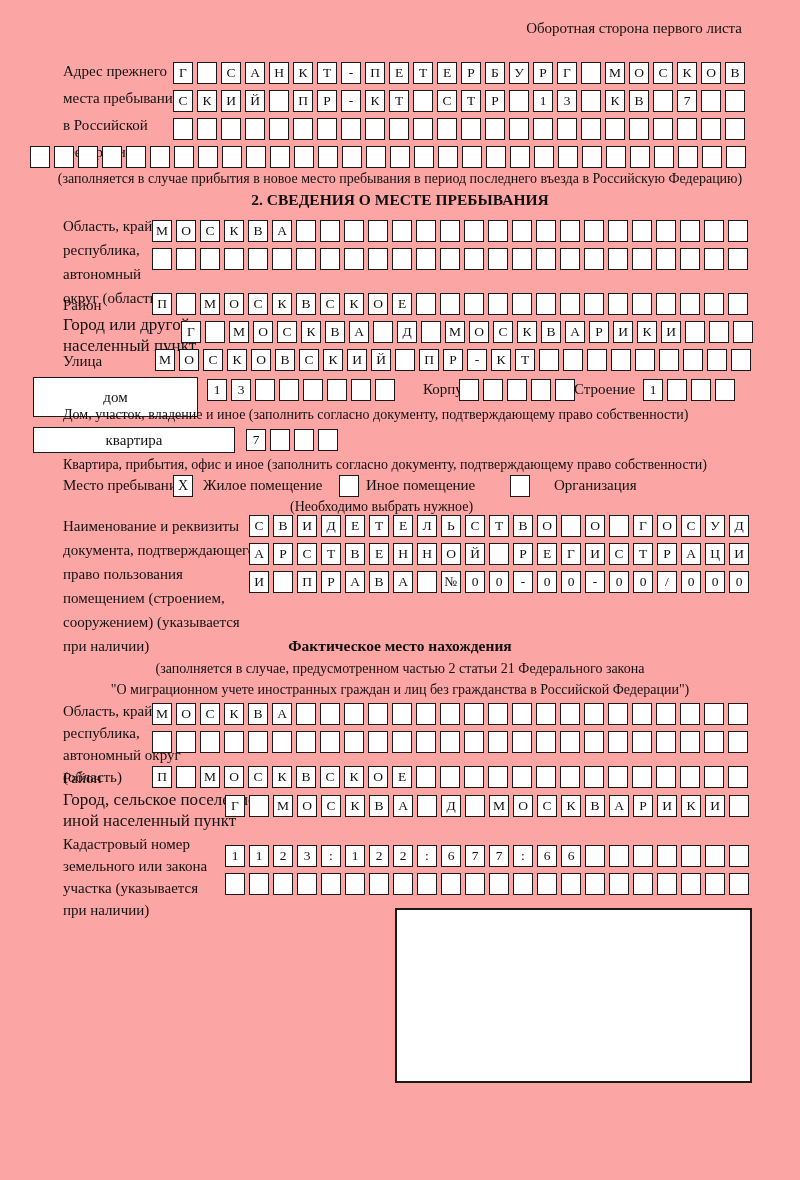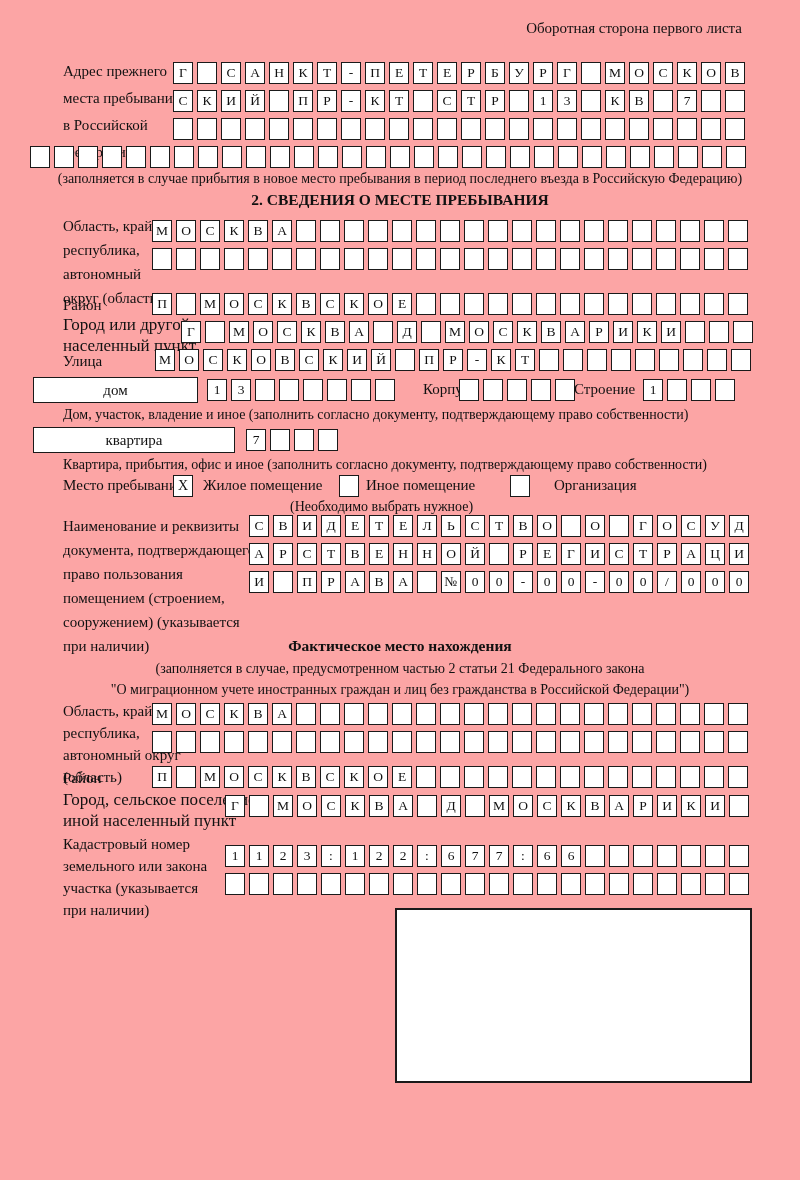--- a/index.html
+++ b/index.html
@@ -298,21 +298,21 @@
       <div class="cell"></div>
       <div class="cell"></div>
       <div class="cell"></div>
       <div class="cell"></div>
       <div class="cell"></div>
       <div class="cell"></div>
       <div class="cell"></div>
       <div class="cell"></div>
     </div>
 
-  <div class="abs widebox" style="left:33px;top:377px;width:165px;height:26px;">
+  <div class="abs widebox" style="left:33px;top:377px;width:165px;height:40px;">
     <span>дом</span>
   </div>
   <div class="abs cellrow" style="left:207px;top:379px;">
       <div class="cell">1</div>
       <div class="cell">3</div>
       <div class="cell"></div>
       <div class="cell"></div>
       <div class="cell"></div>
       <div class="cell"></div>
       <div class="cell"></div>

